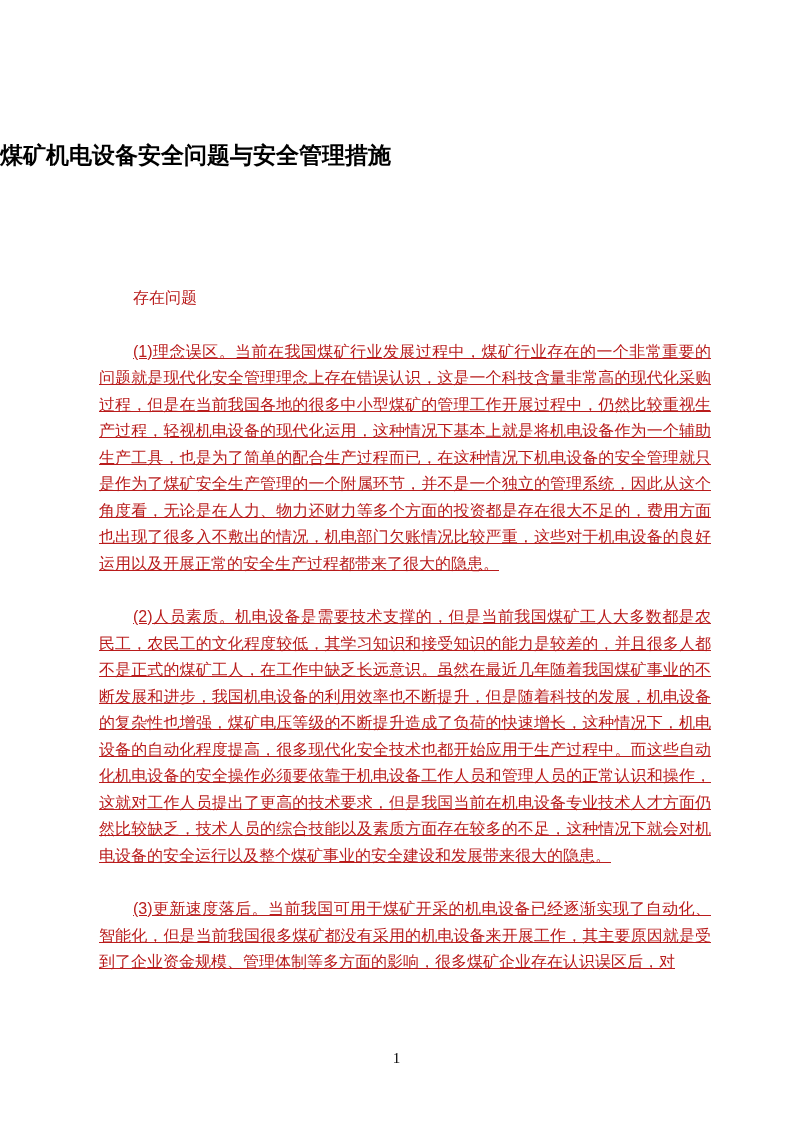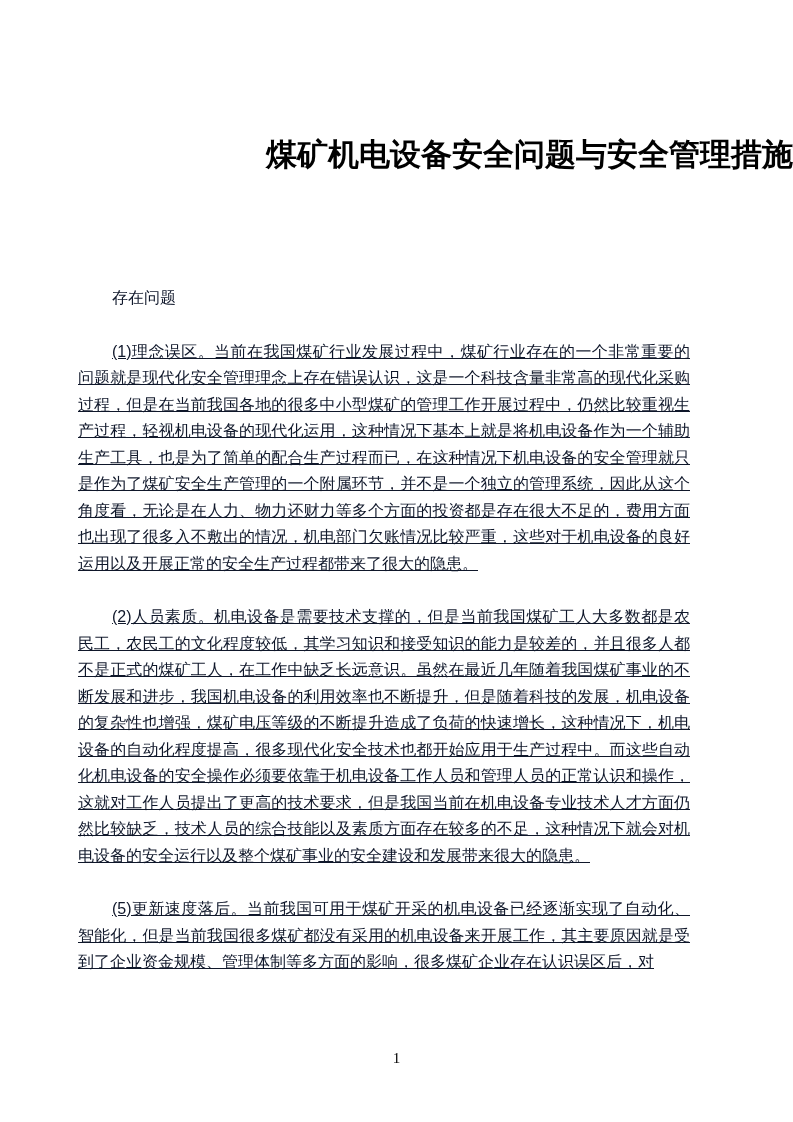--- a/index.html
+++ b/index.html
@@ -12,34 +12,34 @@
     width: 793px;
     height: 1122px;
     background: #ffffff;
     color: #000000;
     font-family: "Liberation Sans", "DejaVu Sans", sans-serif;
     overflow: hidden;
   }
   .doc-title {
     margin: 0;
     padding-top: 141px;
-    font-size: 31px;
+    font-size: 23px;
     font-weight: bold;
     line-height: 28px;
-    text-align: right;
+    text-align: left;
     color: #000000;
   }
   .content {
-    margin-left: 78px;
+    margin-left: 99px;
     width: 612px;
     font-size: 16px;
     line-height: 26.5px;
     text-align: justify;
     text-justify: inter-ideograph;
-    color: #0f172a;
+    color: #b91c1c;
   }
   .section-heading {
     margin: 116px 0 0 0;
     text-indent: 34px;
     font-weight: normal;
     font-size: 16px;
   }
   .para {
     margin: 27px 0 0 0;
     text-indent: 34px;
@@ -65,19 +65,19 @@
   <h1 class="doc-title">煤矿机电设备安全问题与安全管理措施</h1>
 
   <div class="content">
 
     <p class="section-heading">存在问题</p>
 
     <p class="para">(1)理念误区。当前在我国煤矿行业发展过程中，煤矿行业存在的一个非常重要的问题就是现代化安全管理理念上存在错误认识，这是一个科技含量非常高的现代化采购过程，但是在当前我国各地的很多中小型煤矿的管理工作开展过程中，仍然比较重视生产过程，轻视机电设备的现代化运用，这种情况下基本上就是将机电设备作为一个辅助生产工具，也是为了简单的配合生产过程而已，在这种情况下机电设备的安全管理就只是作为了煤矿安全生产管理的一个附属环节，并不是一个独立的管理系统，因此从这个角度看，无论是在人力、物力还财力等多个方面的投资都是存在很大不足的，费用方面也出现了很多入不敷出的情况，机电部门欠账情况比较严重，这些对于机电设备的良好运用以及开展正常的安全生产过程都带来了很大的隐患。</p>
 
     <p class="para">(2)人员素质。机电设备是需要技术支撑的，但是当前我国煤矿工人大多数都是农民工，农民工的文化程度较低，其学习知识和接受知识的能力是较差的，并且很多人都不是正式的煤矿工人，在工作中缺乏长远意识。虽然在最近几年随着我国煤矿事业的不断发展和进步，我国机电设备的利用效率也不断提升，但是随着科技的发展，机电设备的复杂性也增强，煤矿电压等级的不断提升造成了负荷的快速增长，这种情况下，机电设备的自动化程度提高，很多现代化安全技术也都开始应用于生产过程中。而这些自动化机电设备的安全操作必须要依靠于机电设备工作人员和管理人员的正常认识和操作，这就对工作人员提出了更高的技术要求，但是我国当前在机电设备专业技术人才方面仍然比较缺乏，技术人员的综合技能以及素质方面存在较多的不足，这种情况下就会对机电设备的安全运行以及整个煤矿事业的安全建设和发展带来很大的隐患。</p>
 
-    <p class="para">(5)更新速度落后。当前我国可用于煤矿开采的机电设备已经逐渐实现了自动化、智能化，但是当前我国很多煤矿都没有采用的机电设备来开展工作，其主要原因就是受到了企业资金规模、管理体制等多方面的影响，很多煤矿企业存在认识误区后，对</p>
+    <p class="para">(3)更新速度落后。当前我国可用于煤矿开采的机电设备已经逐渐实现了自动化、智能化，但是当前我国很多煤矿都没有采用的机电设备来开展工作，其主要原因就是受到了企业资金规模、管理体制等多方面的影响，很多煤矿企业存在认识误区后，对</p>
 
   </div>
 
   <div class="page-number">1</div>
 
 </div>
 
 </body></html>

